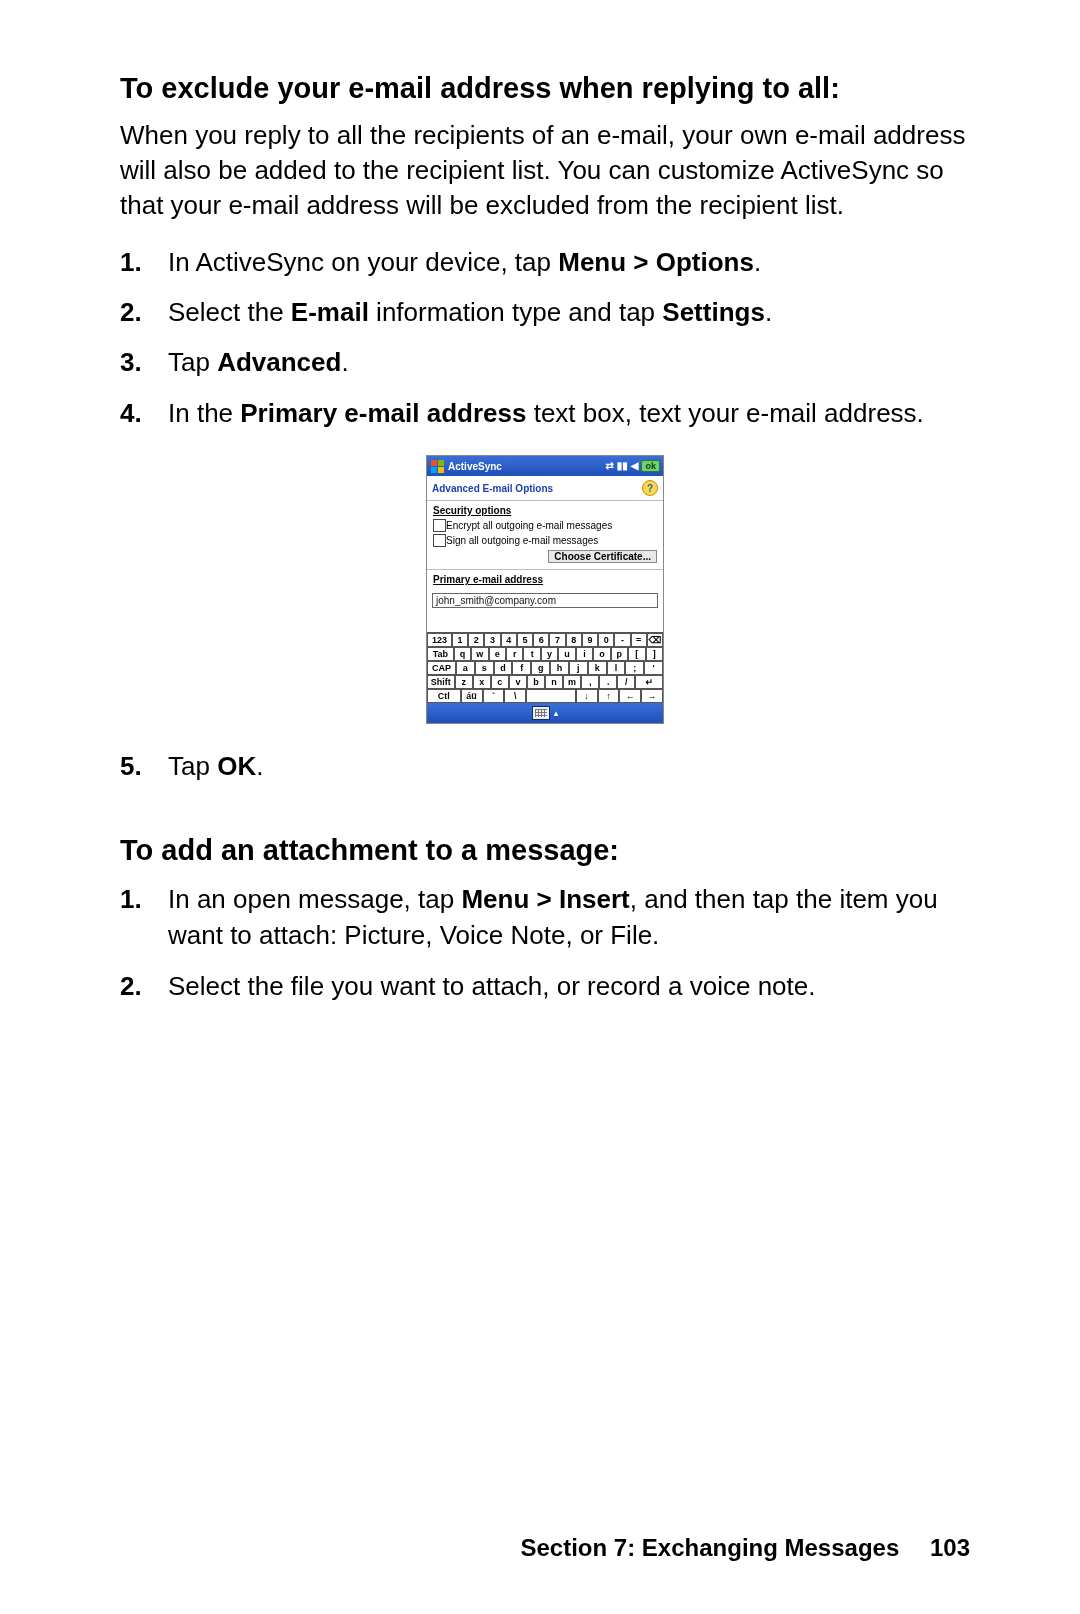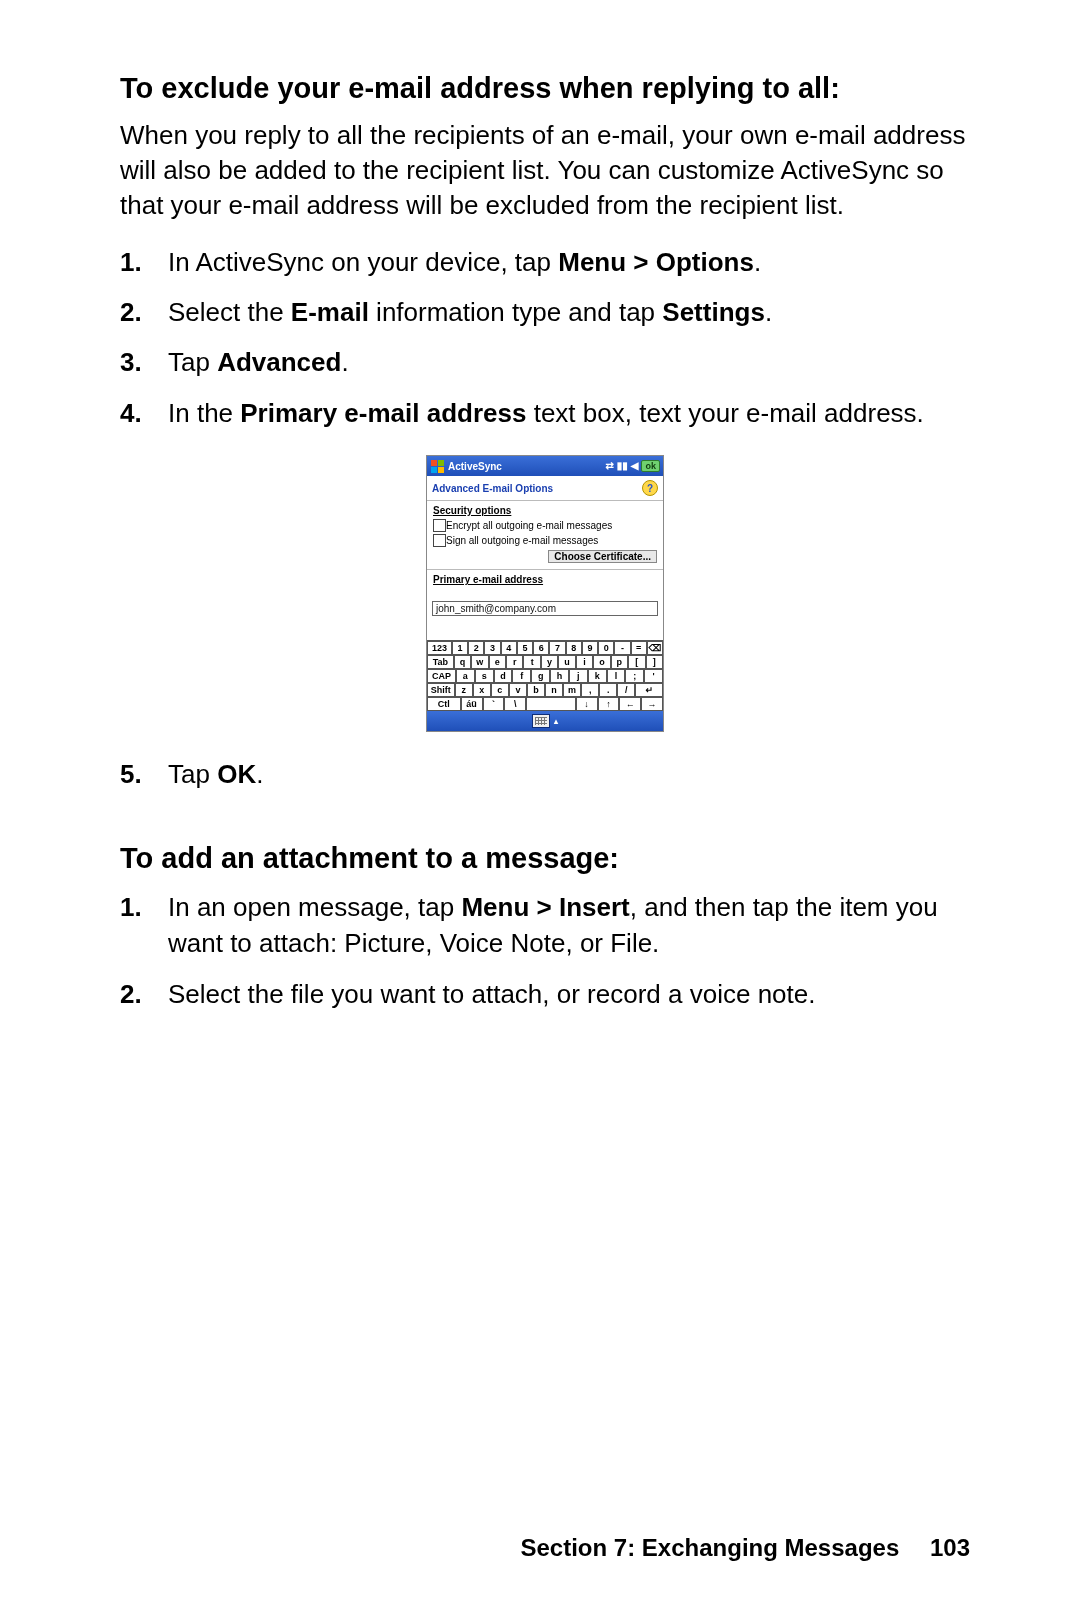--- a/index.html
+++ b/index.html
@@ -129,21 +129,21 @@
     padding: 2px 6px 4px 6px;
   }
   .cert-btn {
     background: #e8e8e8;
     border: 1px solid #888;
     padding: 0 5px;
     font-size: 10px;
     font-weight: 700;
   }
   .email-field {
-    margin: 14px 5px 6px 5px;
+    margin: 6px 5px 6px 5px;
     border: 1px solid #666;
     padding: 1px 3px;
     font-size: 10px;
     color: #111;
     background: #fff;
   }
   
   .kbd {
     border-top: 1px solid #555;
     background: #fff;

